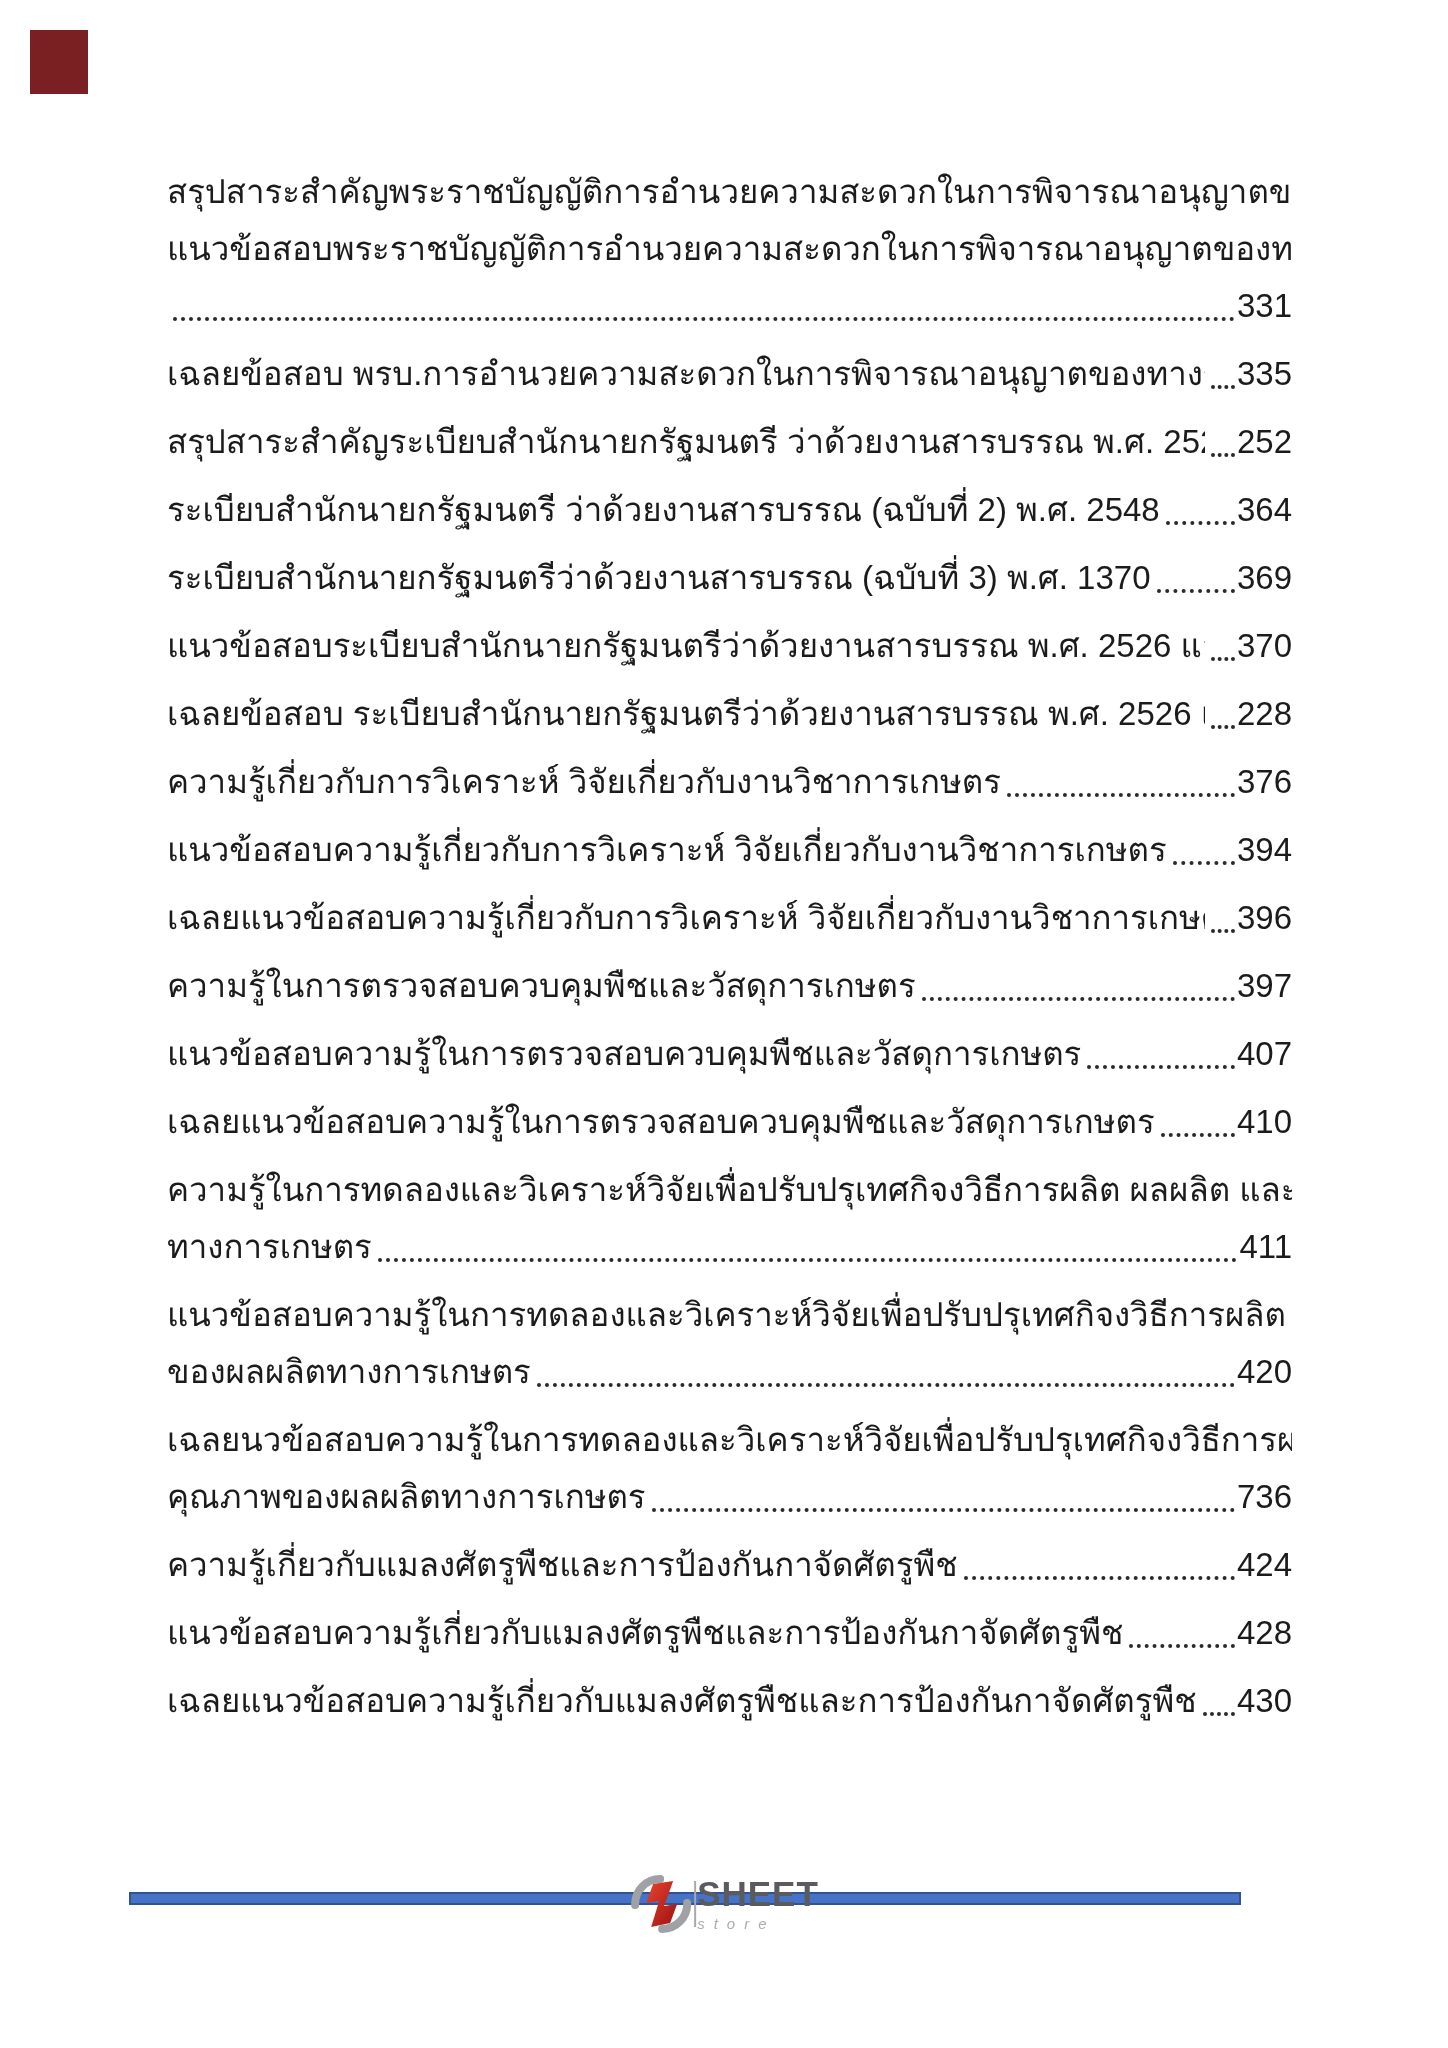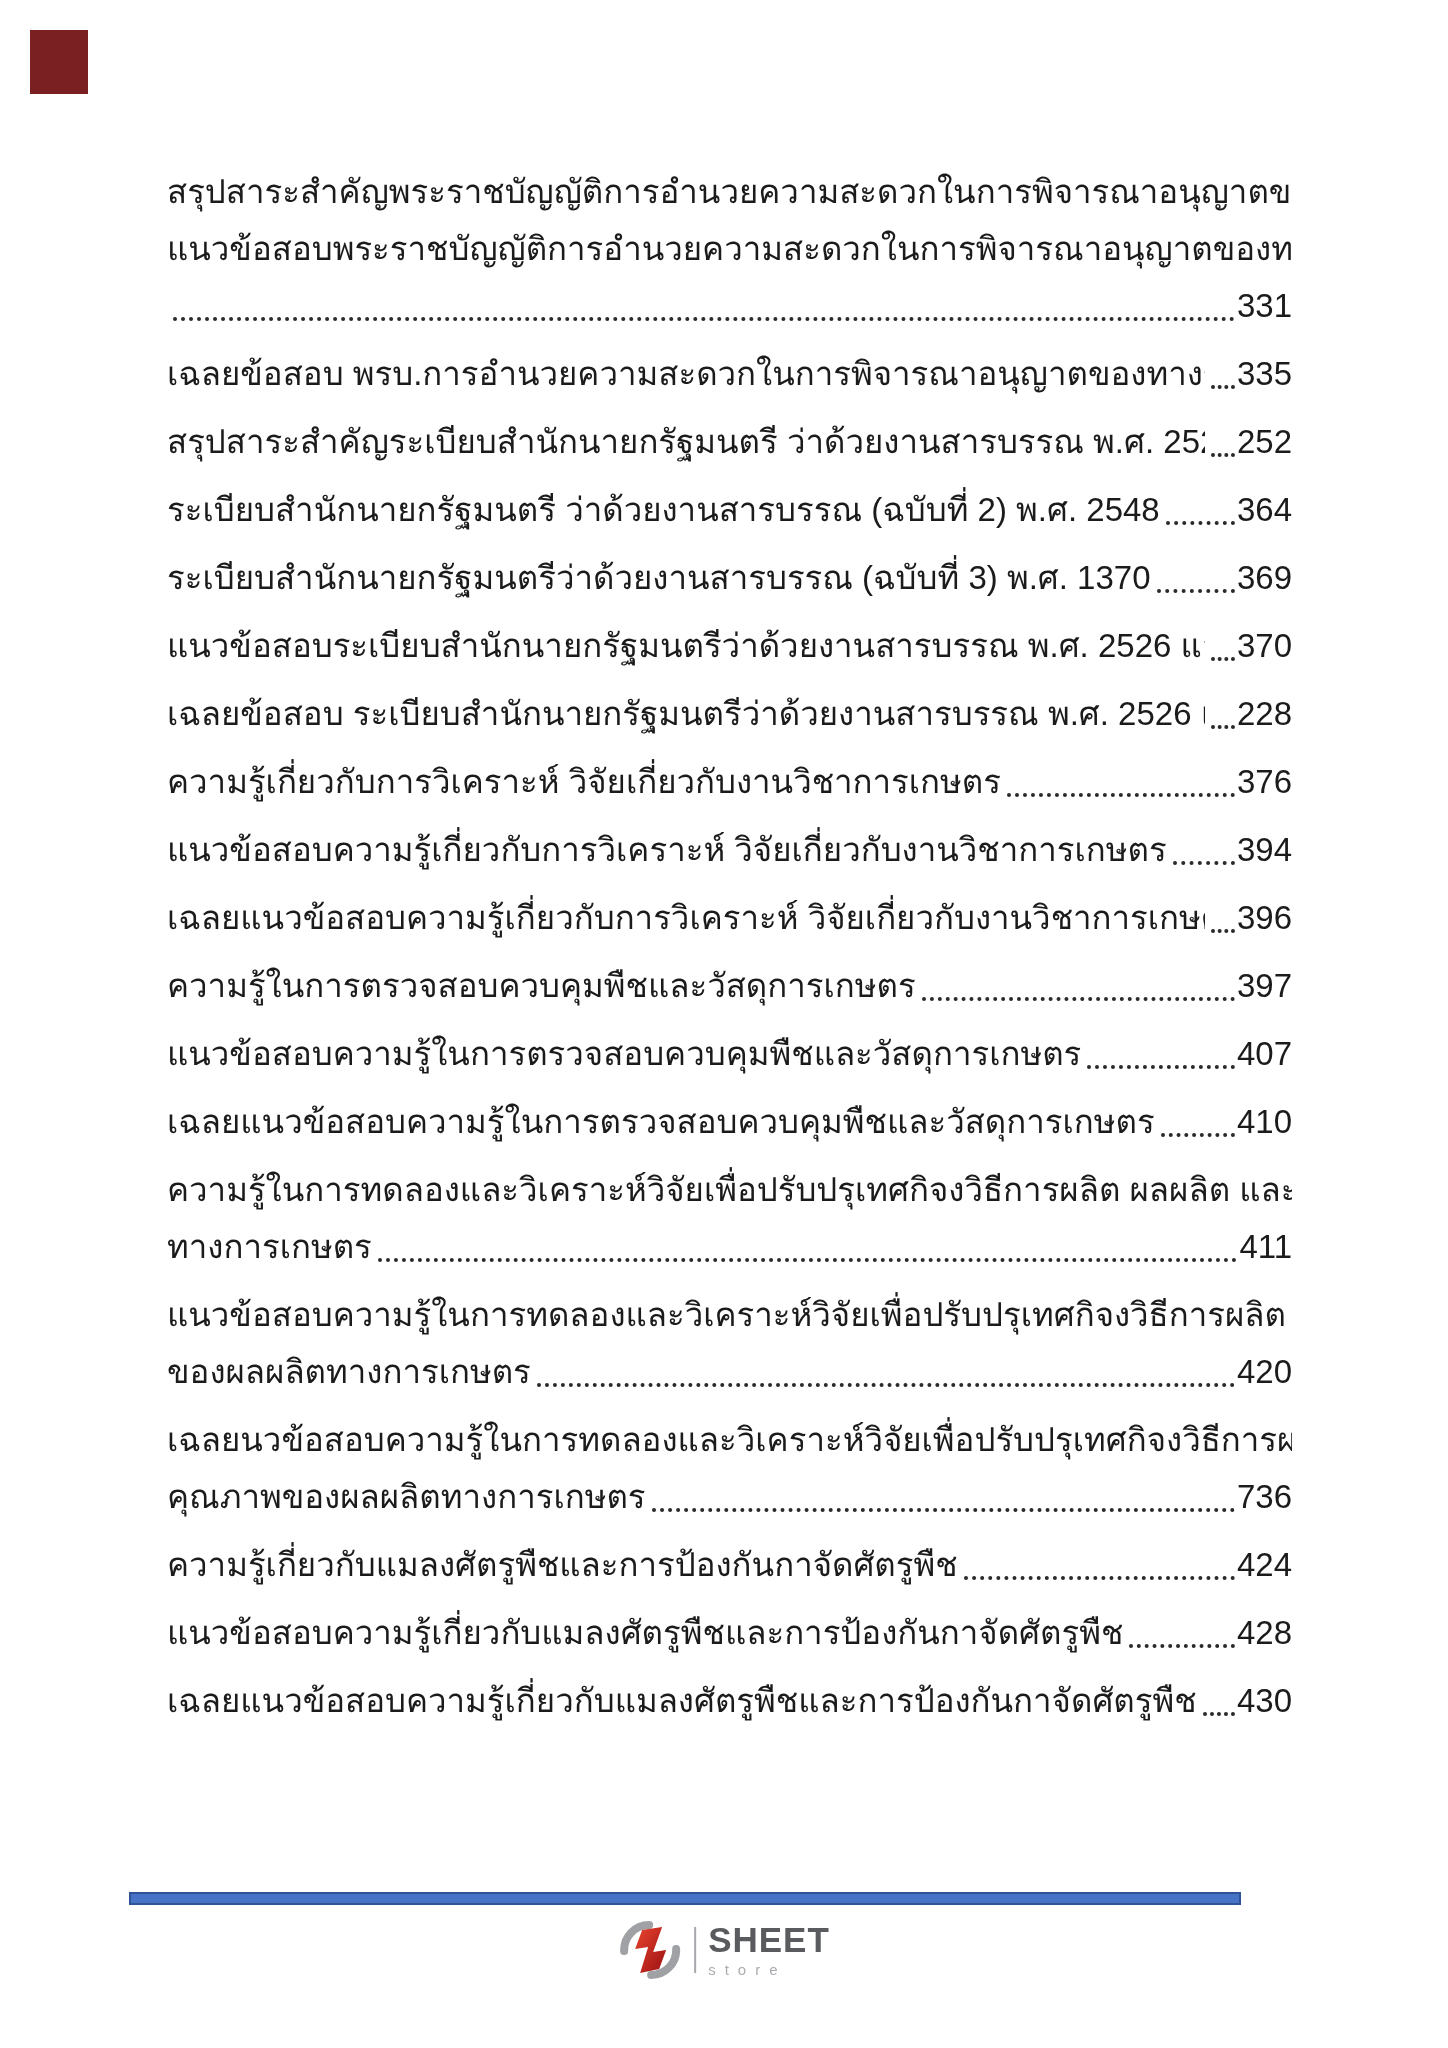--- a/index.html
+++ b/index.html
@@ -54,41 +54,42 @@
 
   
   .footer-divider {
     position: absolute;
     left: 129px; top: 1892px;
     width: 1108px; height: 9px;
     border: 2px solid #2f5496;
   }
   .logo {
     position: absolute;
-    top: 1921px; left: 50%;
+    top: 1875px; left: 50%;
     transform: translateX(-50%);
     display: flex;
     align-items: center;
-    gap: 12px;
+    gap: 1px;
   }
   .logo-icon svg { width: 64px; height: 58px; display: block; }
   .logo-vline { width: 2px; height: 46px; background: #a6a8ab; }
   .logo-textcol { display: flex; flex-direction: column; }
   .logo-brand {
     font-weight: bold;
     font-size: 35px;
     line-height: 34px;
     letter-spacing: 1px;
     color: #5a5b5e;
   }
   .logo-sub {
     font-size: 15px;
     letter-spacing: 9px;
     margin-top: 4px;
     color: #aaacaf;
+    font-style: italic;
   }
 </style>
 </head>
 <body>
 
 <div class="corner-mark" style="background: rgb(123, 32, 34);"></div>
 
 <div class="toc" id="toc">
     <div class="toc-row cont">
     <span class="toc-title">สรุปสาระสำคัญพระราชบัญญัติการอำนวยความสะดวกในการพิจารณาอนุญาตของทางราชการ พ.ศ.</span>

